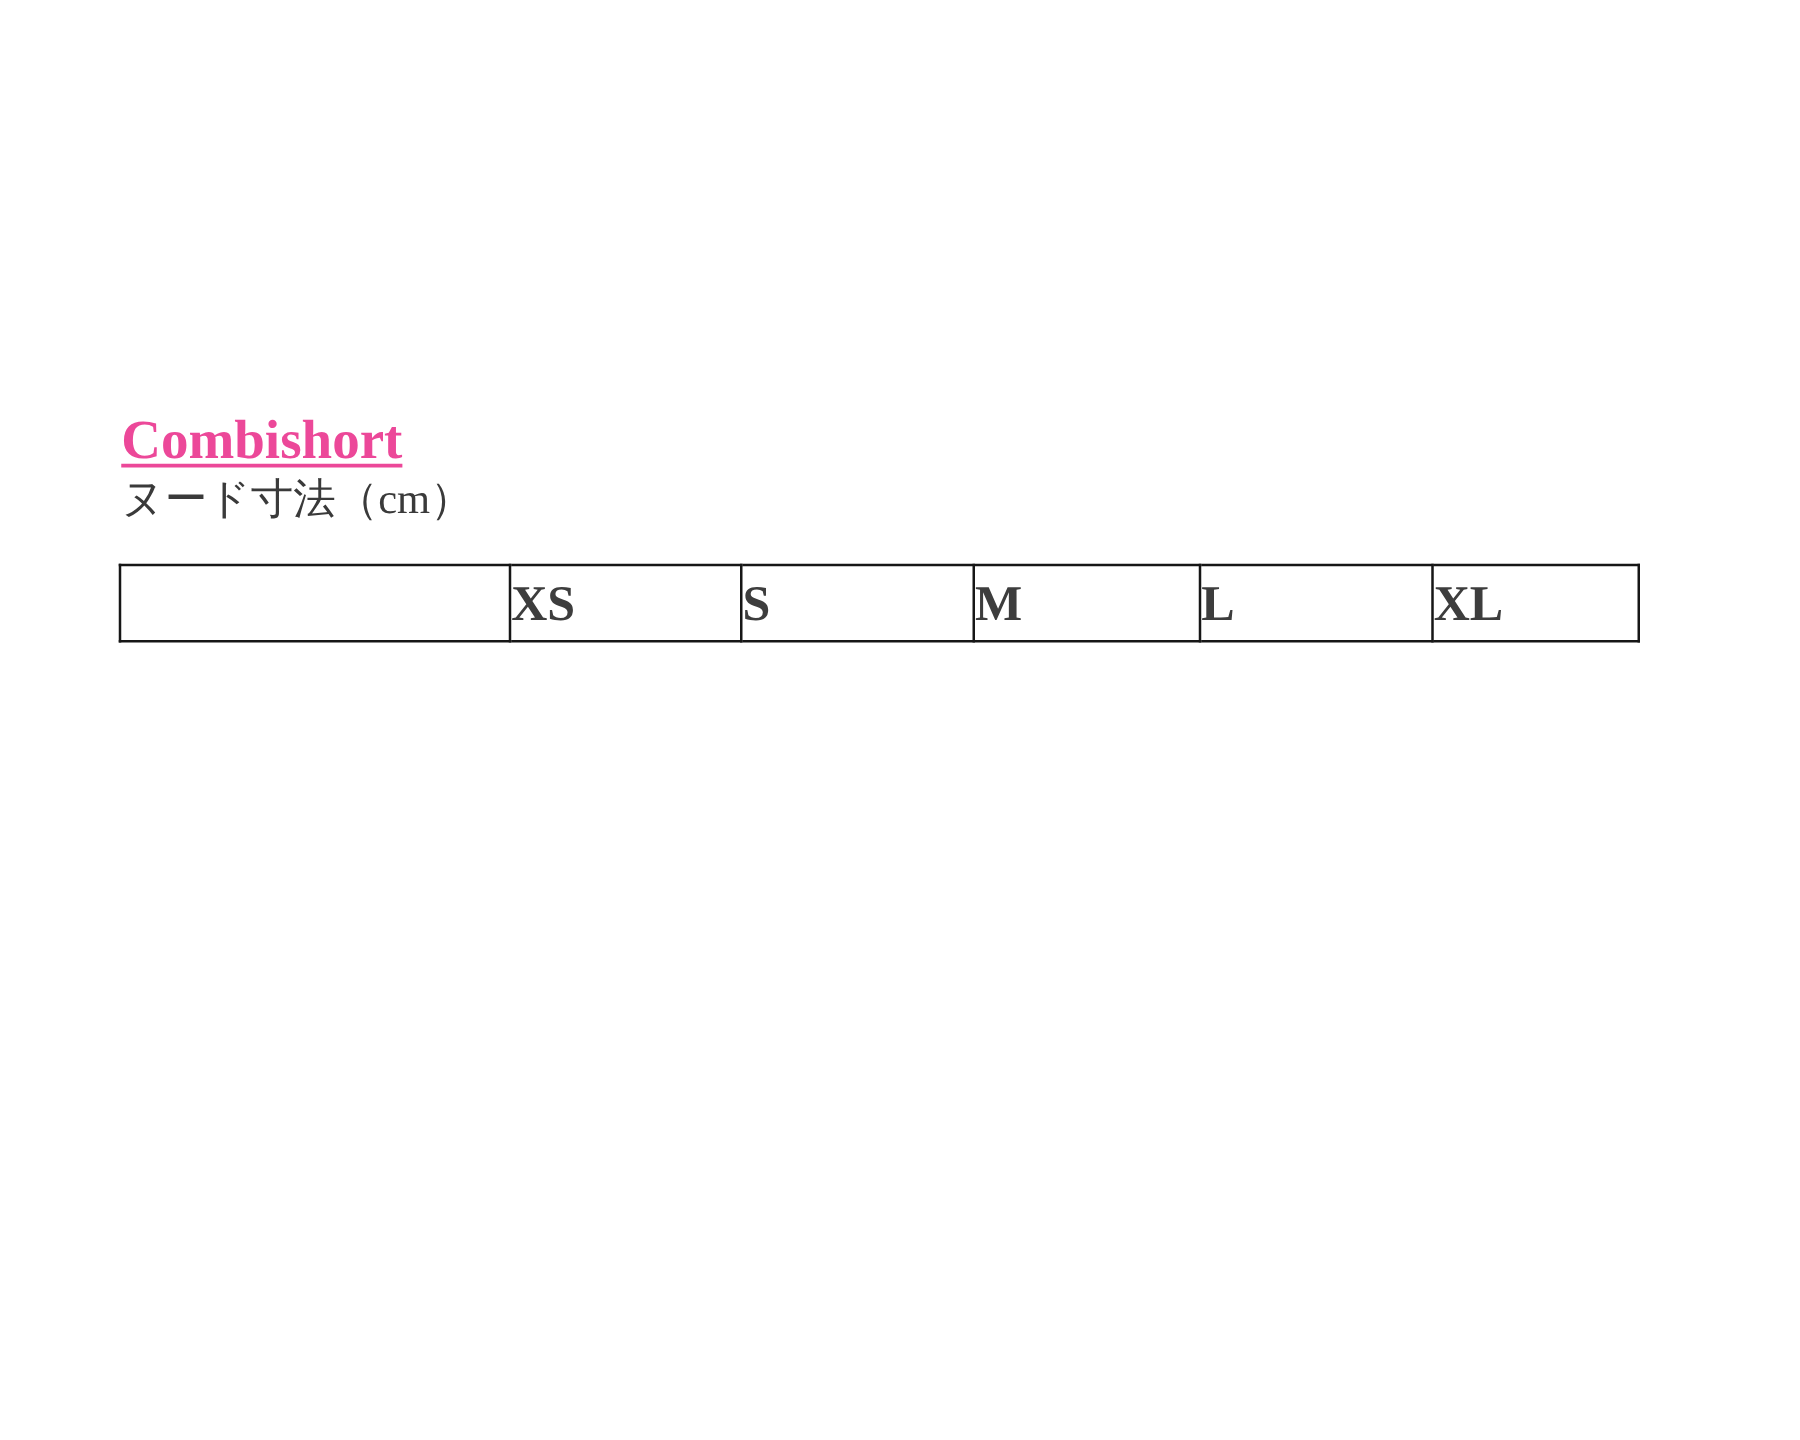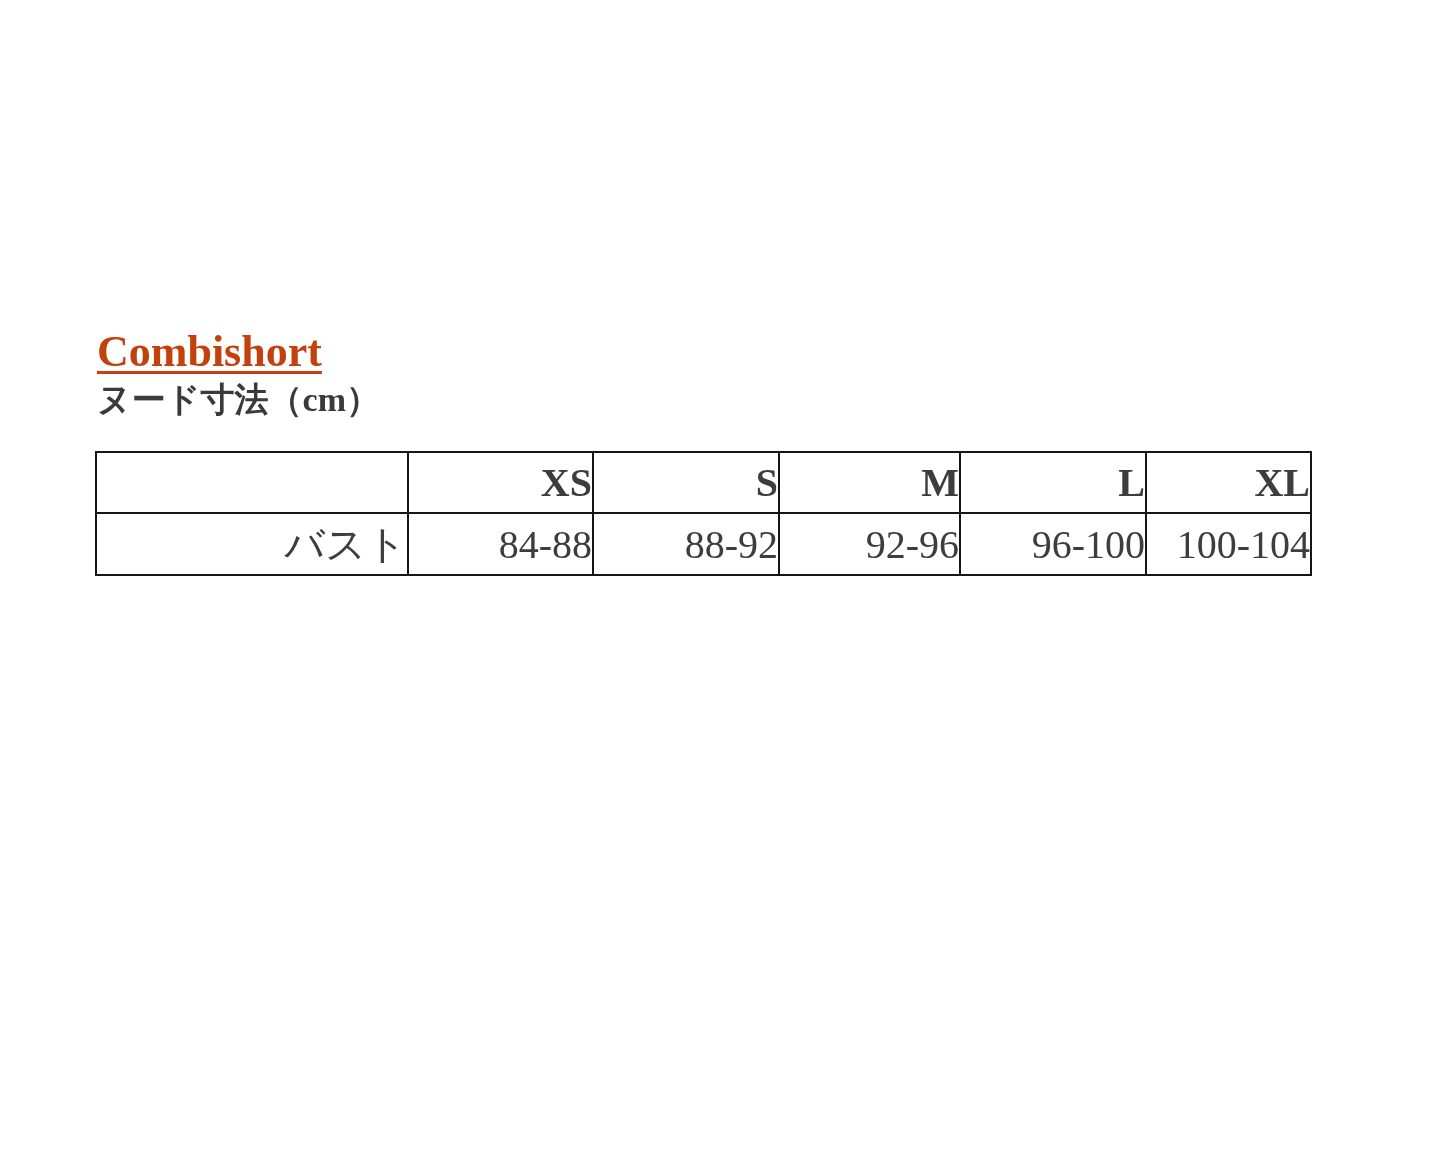--- a/index.html
+++ b/index.html
@@ -16,48 +16,48 @@
     color: #3d3d3d;
     overflow: hidden;
   }
   .doc-title {
     position: absolute;
     left: 97px;
     top: 328px;
     font-size: 44px;
     font-weight: bold;
     line-height: 1.1;
-    color: #c2410c;
+    color: #ec4899;
     text-decoration: underline;
     text-decoration-thickness: 3px;
     text-underline-offset: 5px;
   }
   .doc-subtitle {
     position: absolute;
     left: 97px;
     top: 381px;
     font-size: 34px;
-    font-weight: bold;
+    font-weight: normal;
     line-height: 1.1;
     color: #3a3a3a;
   }
   table.size-table {
     position: absolute;
     left: 95px;
     top: 451px;
     width: 1215px;
     border-collapse: collapse;
     table-layout: fixed;
     font-size: 40px;
     color: #3d3d3d;
   }
   table.size-table th,
   table.size-table td {
     border: 2px solid #161616;
-    text-align: right;
+    text-align: left;
     vertical-align: middle;
     padding: 0;
     overflow: hidden;
     white-space: nowrap;
   }
   table.size-table thead tr { height: 61px; }
   table.size-table tbody tr { height: 62px; }
   table.size-table th { font-weight: bold; }
   table.size-table td.row-label { font-weight: normal; }
 </style>
@@ -83,24 +83,16 @@
       <tr>
         <th></th>
         <th>XS</th>
         <th>S</th>
         <th>M</th>
         <th>L</th>
         <th>XL</th>
       </tr>
     </thead>
     <tbody>
-      <tr>
-        <td class="row-label">バスト</td>
-        <td>84-88</td>
-        <td>88-92</td>
-        <td>92-96</td>
-        <td>96-100</td>
-        <td>100-104</td>
-      </tr>
     </tbody>
   </table>
 
 </div>
 
 </body></html>

